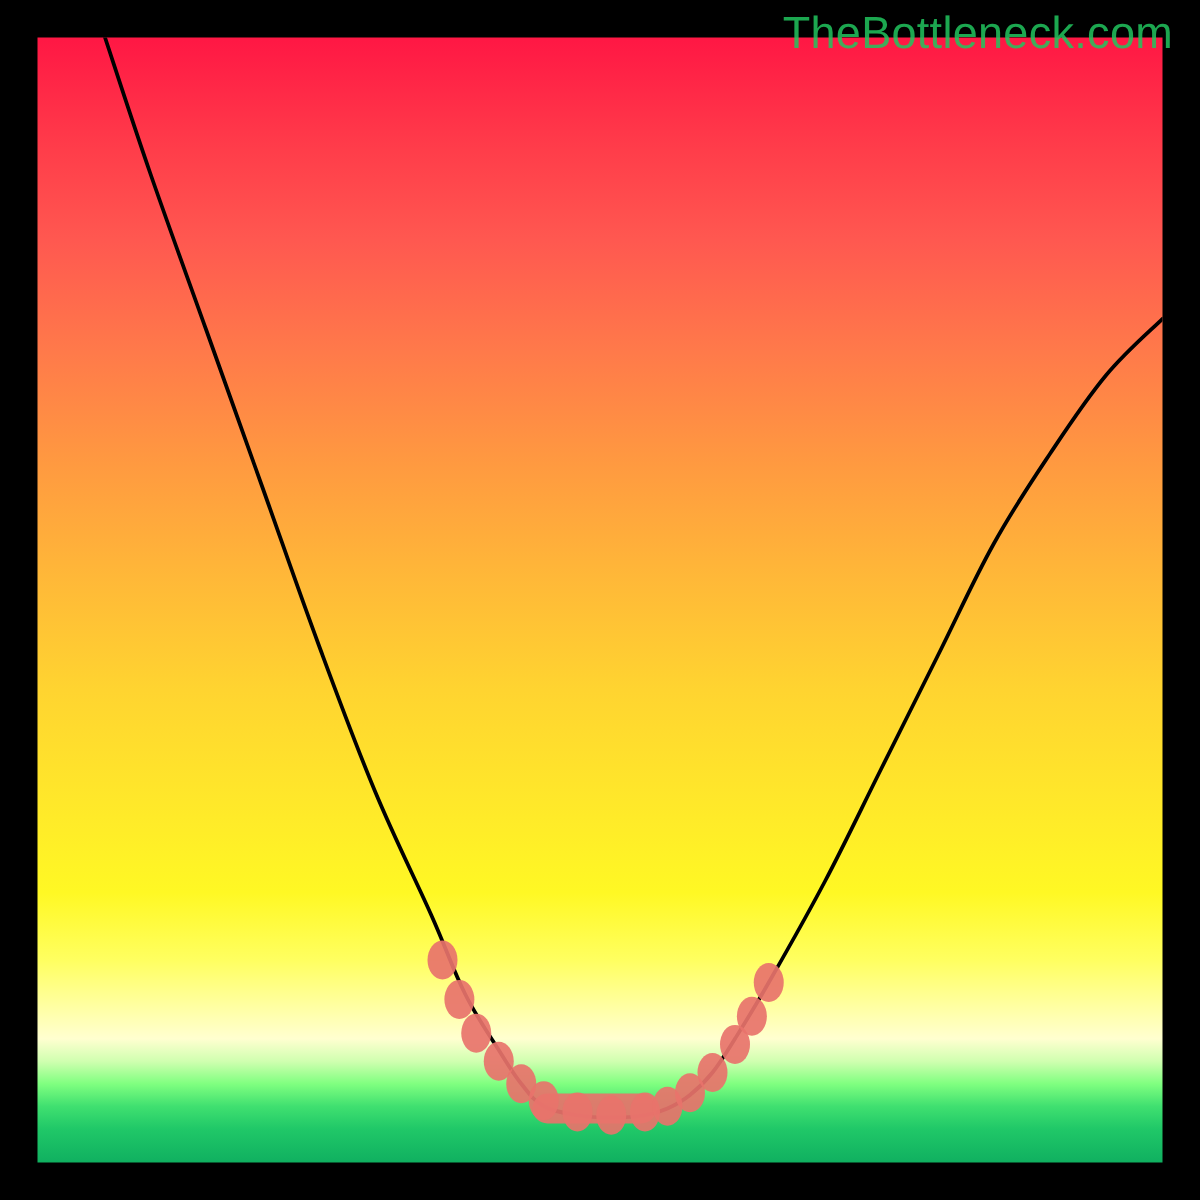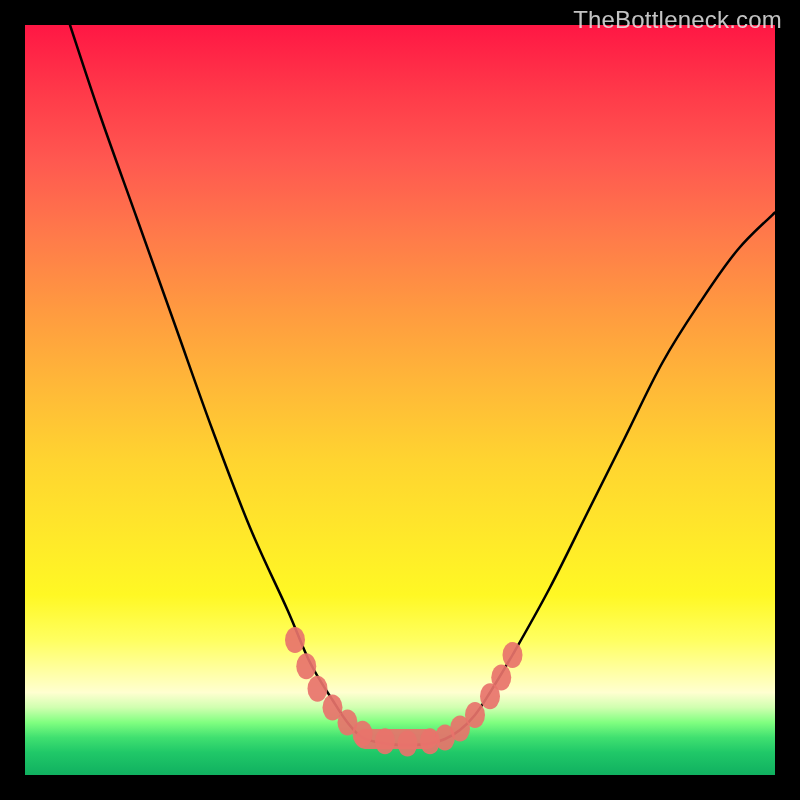--- a/index.html
+++ b/index.html
@@ -33,22 +33,22 @@
       #d0ffb0 91%,
       #80ff80 93%,
       #40e070 95%,
       #20c868 97%,
       #10b060 100%);
   }
   .watermark {
     position: absolute;
     top: 6px;
     right: 18px;
-    color: #e5e5e5;
-    font-size: 24px;
+    color: #22c55e;
+    font-size: 30px;
     font-weight: 500;
     letter-spacing: 0.2px;
     z-index: 20;
     opacity: 0.85;
   }
   svg.curve {
     position: absolute;
     left: 0;
     top: 0;
     width: 750px;

